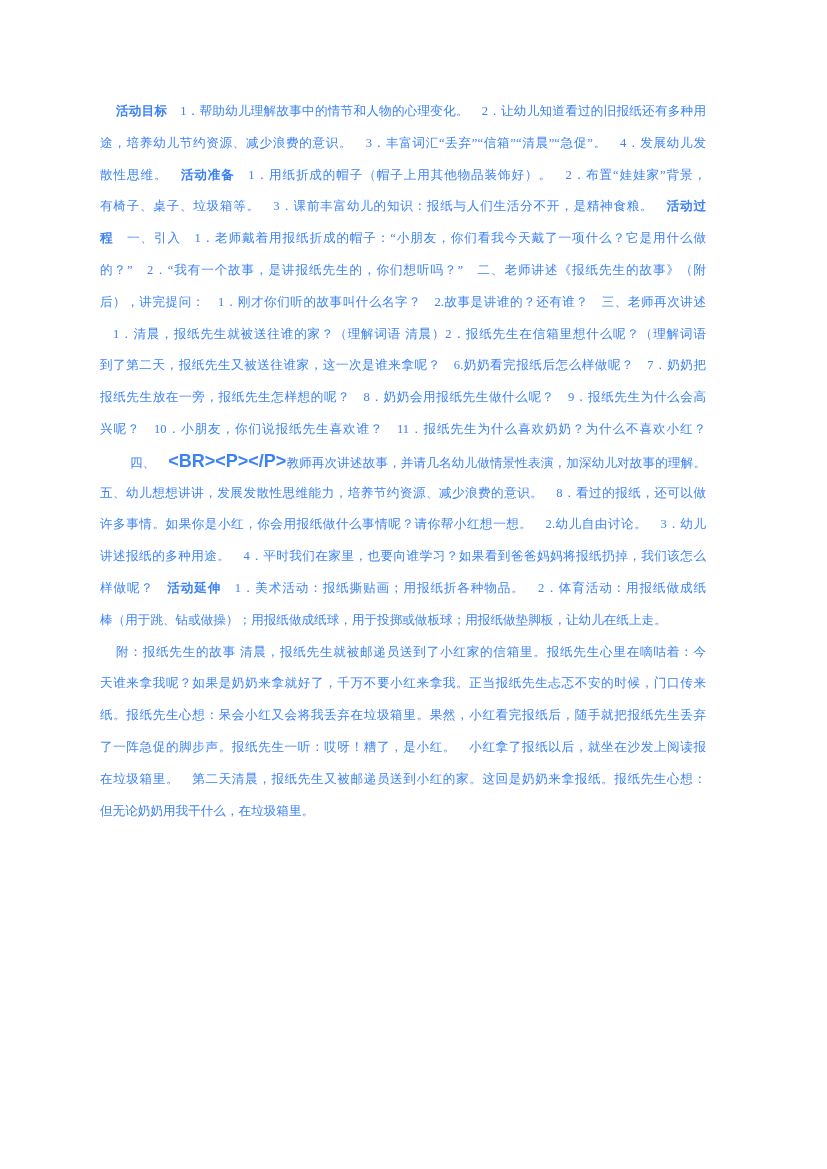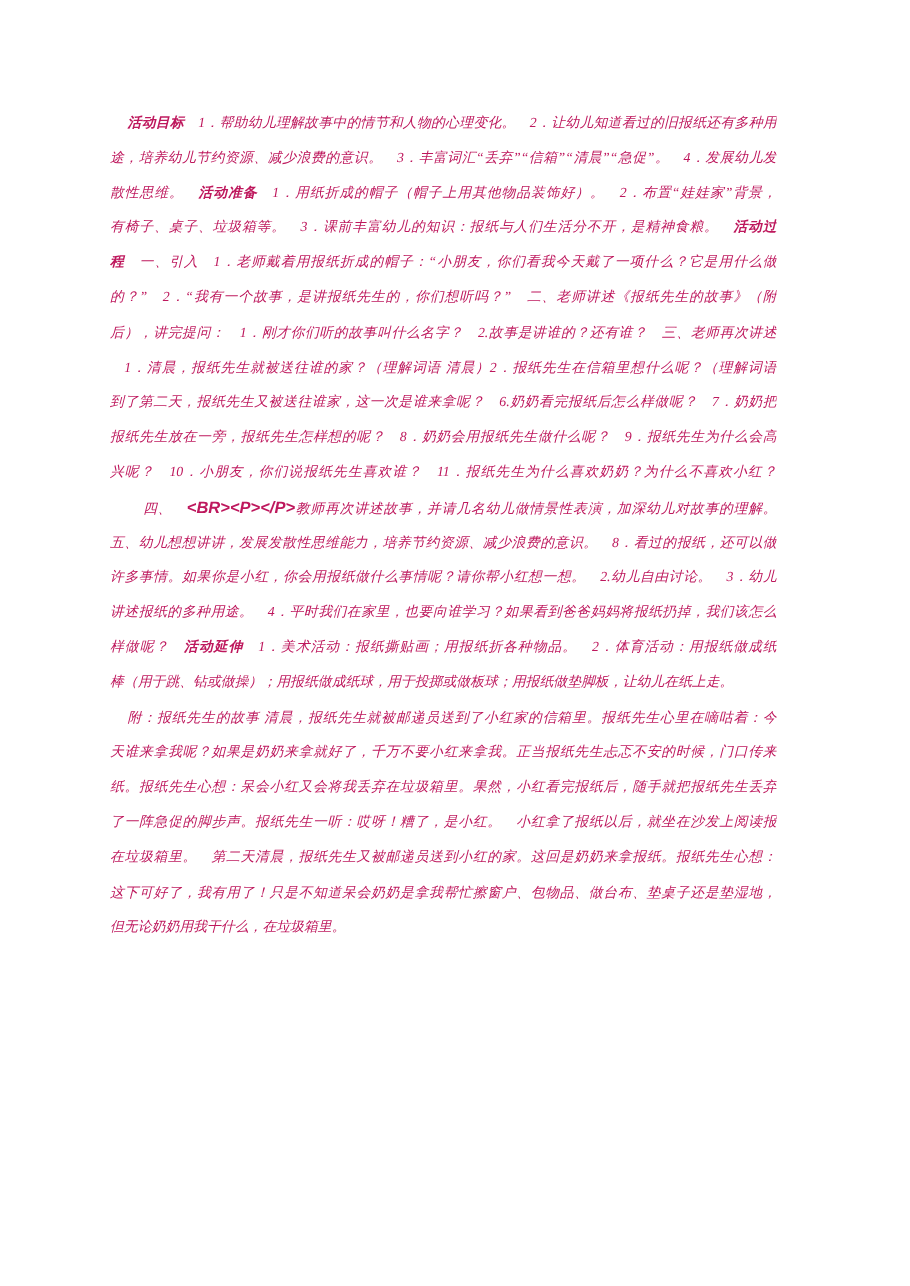--- a/index.html
+++ b/index.html
@@ -31,28 +31,28 @@
   }
   .line.j {
     text-align-last: justify;
   }
   .b {
     font-weight: bold;
   }
   .sans {
     font-family: "Liberation Sans", "DejaVu Sans", sans-serif;
     font-weight: bold;
-    font-size: 15px;
+    font-size: 18px;
   }
 </style>
 </head>
 <body>
 
 <div id="page">
-  <div id="doc-body" style="color: #be185d; font-style: italic;">
+  <div id="doc-body" style="color: #3b82f6;">
       <div class="line j" style="padding-left: 16px;"><span class="b">活动目标</span><span>　1．帮助幼儿理解故事中的情节和人物的心理变化。　2．让幼儿知道看过的旧报纸还有多种用</span></div>
       <div class="line j"><span>途，培养幼儿节约资源、减少浪费的意识。　3．丰富词汇“丢弃”“信箱”“清晨”“急促”。　4．发展幼儿发</span></div>
       <div class="line j"><span>散性思维。　</span><span class="b">活动准备</span><span>　1．用纸折成的帽子（帽子上用其他物品装饰好）。　2．布置“娃娃家”背景，</span></div>
       <div class="line j"><span>有椅子、桌子、垃圾箱等。　3．课前丰富幼儿的知识：报纸与人们生活分不开，是精神食粮。　</span><span class="b">活动过</span></div>
       <div class="line j"><span class="b">程</span><span>　一、引入　1．老师戴着用报纸折成的帽子：“小朋友，你们看我今天戴了一项什么？它是用什么做</span></div>
       <div class="line j"><span>的？”　2．“我有一个故事，是讲报纸先生的，你们想听吗？”　二、老师讲述《报纸先生的故事》（附</span></div>
       <div class="line j"><span>后），讲完提问：　1．刚才你们听的故事叫什么名字？　2.故事是讲谁的？还有谁？　三、老师再次讲述</span></div>
       <div class="line j" style="padding-left: 13px;"><span>1．清晨，报纸先生就被送往谁的家？（理解词语 清晨）2．报纸先生在信箱里想什么呢？（理解词语</span></div>
       <div class="line j"><span>到了第二天，报纸先生又被送往谁家，这一次是谁来拿呢？　6.奶奶看完报纸后怎么样做呢？　7．奶奶把</span></div>
       <div class="line j"><span>报纸先生放在一旁，报纸先生怎样想的呢？　8．奶奶会用报纸先生做什么呢？　9．报纸先生为什么会高</span></div>
@@ -61,16 +61,15 @@
       <div class="line j"><span>五、幼儿想想讲讲，发展发散性思维能力，培养节约资源、减少浪费的意识。　8．看过的报纸，还可以做</span></div>
       <div class="line j"><span>许多事情。如果你是小红，你会用报纸做什么事情呢？请你帮小红想一想。　2.幼儿自由讨论。　3．幼儿</span></div>
       <div class="line j"><span>讲述报纸的多种用途。　4．平时我们在家里，也要向谁学习？如果看到爸爸妈妈将报纸扔掉，我们该怎么</span></div>
       <div class="line j"><span>样做呢？　</span><span class="b">活动延伸</span><span>　1．美术活动：报纸撕贴画；用报纸折各种物品。　2．体育活动：用报纸做成纸</span></div>
       <div class="line"><span>棒（用于跳、钻或做操）；用报纸做成纸球，用于投掷或做板球；用报纸做垫脚板，让幼儿在纸上走。</span></div>
       <div class="line j" style="padding-left: 16px;"><span>附：报纸先生的故事 清晨，报纸先生就被邮递员送到了小红家的信箱里。报纸先生心里在嘀咕着：今</span></div>
       <div class="line j"><span>天谁来拿我呢？如果是奶奶来拿就好了，千万不要小红来拿我。正当报纸先生忐忑不安的时候，门口传来</span></div>
       <div class="line j"><span>纸。报纸先生心想：呆会小红又会将我丢弃在垃圾箱里。果然，小红看完报纸后，随手就把报纸先生丢弃</span></div>
       <div class="line j"><span>了一阵急促的脚步声。报纸先生一听：哎呀！糟了，是小红。　小红拿了报纸以后，就坐在沙发上阅读报</span></div>
       <div class="line j"><span>在垃圾箱里。　第二天清晨，报纸先生又被邮递员送到小红的家。这回是奶奶来拿报纸。报纸先生心想：</span></div>
-      <div class="line j"><span>这下可好了，我有用了！只是不知道呆会奶奶是拿我帮忙擦窗户、包物品、做台布、垫桌子还是垫湿地，</span></div>
       <div class="line"><span>但无论奶奶用我干什么，在垃圾箱里。</span></div>
     </div>
 </div>
 
 </body></html>

